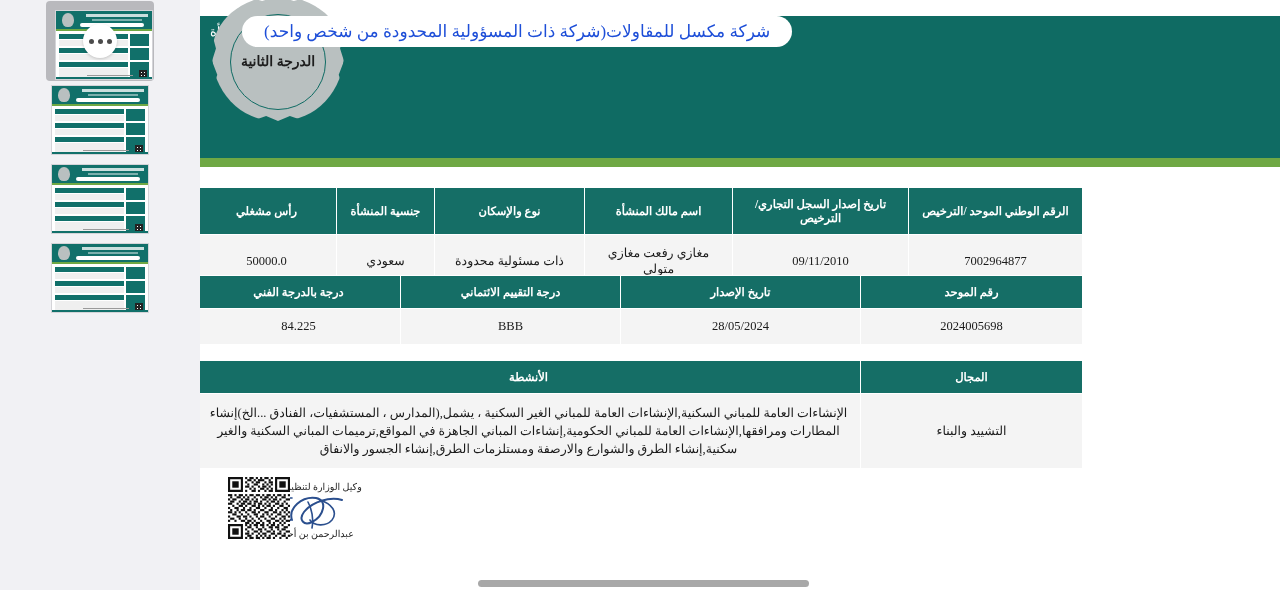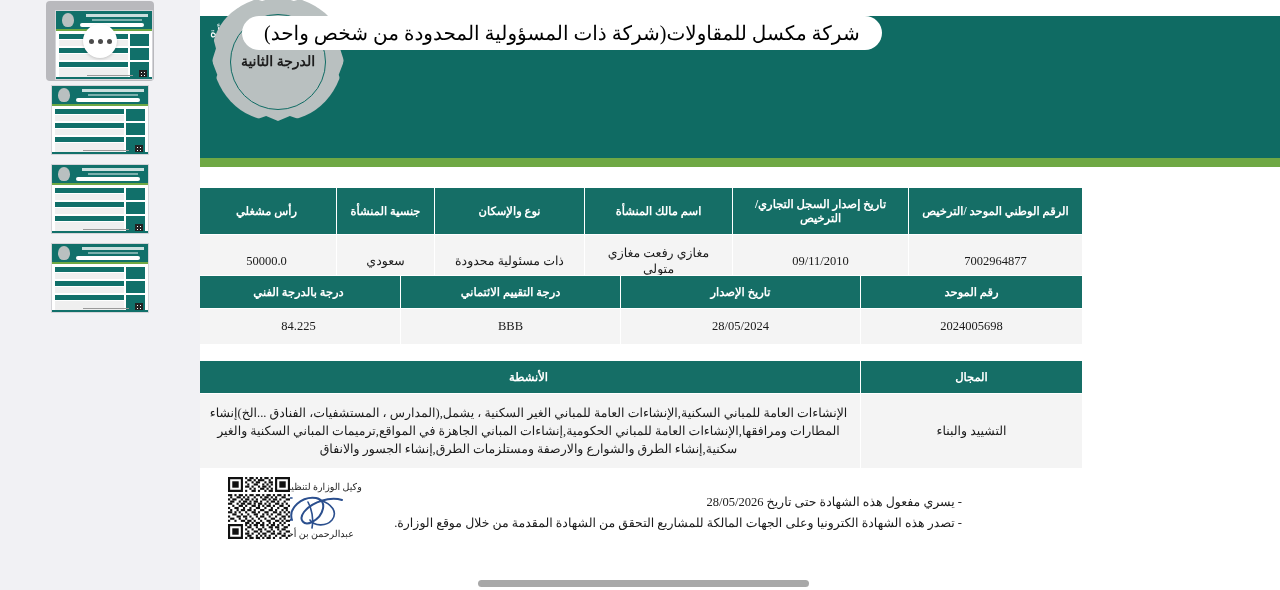--- a/index.html
+++ b/index.html
@@ -169,24 +169,24 @@
     align-items:center; justify-content:flex-start;
     direction:rtl;
     margin-top:16px; padding-right:290px;
   }
   .entity-label {
     font-size:13px; color:#ffffff; margin-left:10px;
     font-family:"Liberation Serif","DejaVu Serif",serif;
     white-space:nowrap;
   }
   .entity-pill {
-    background:#ffffff; color:#000000;
+    background:#ffffff; color:#1d4ed8;
     border-radius:20px;
     padding:5px 22px;
-    font-size:20px;
+    font-size:17px;
     white-space:nowrap;
     font-family:"Liberation Serif","DejaVu Serif",serif;
     position:relative; left:-10px;
   }
 
   .green-bar { height:9px; background:#6fa844; }
 
   .doc-body {
     padding:0 0 0 0;
     direction:rtl;
@@ -572,24 +572,20 @@
                        C92,12 110,6 122,10" stroke-width="2"></path>
               <path d="M100,10 C112,14 118,22 112,30 C106,37 94,36 90,30"></path>
               <path d="M88,12 C92,20 94,28 92,38"></path>
               <path d="M70,8 l2,0"></path>
               <path d="M66,36 l2,0"></path>
             </g>
           </svg>
           <div class="sig-name">عبدالرحمن بن أحمد العريني</div>
         </div>
 
-        <div class="legal">
-          <div>- يسري مفعول هذه الشهادة حتى تاريخ 28/05/2026</div>
-          <div>- تصدر هذه الشهادة الكترونيا وعلى الجهات المالكة للمشاريع التحقق من الشهادة المقدمة من خلال موقع الوزارة.</div>
-        </div>
 
         <div class="qr-sep"></div>
         <div class="qr-area">
           <svg class="qr" viewBox="0 0 29 29">
             <rect width="29" height="29" fill="#fff"></rect>
             <g fill="#111">
               <path d="M0,0h7v7h-7z M1,1v5h5v-5z"></path>
                 <rect x="2" y="2" width="3" height="3"></rect>
               <path d="M22,0h7v7h-7z M23,1v5h5v-5z"></path>
                 <rect x="24" y="2" width="3" height="3"></rect>

